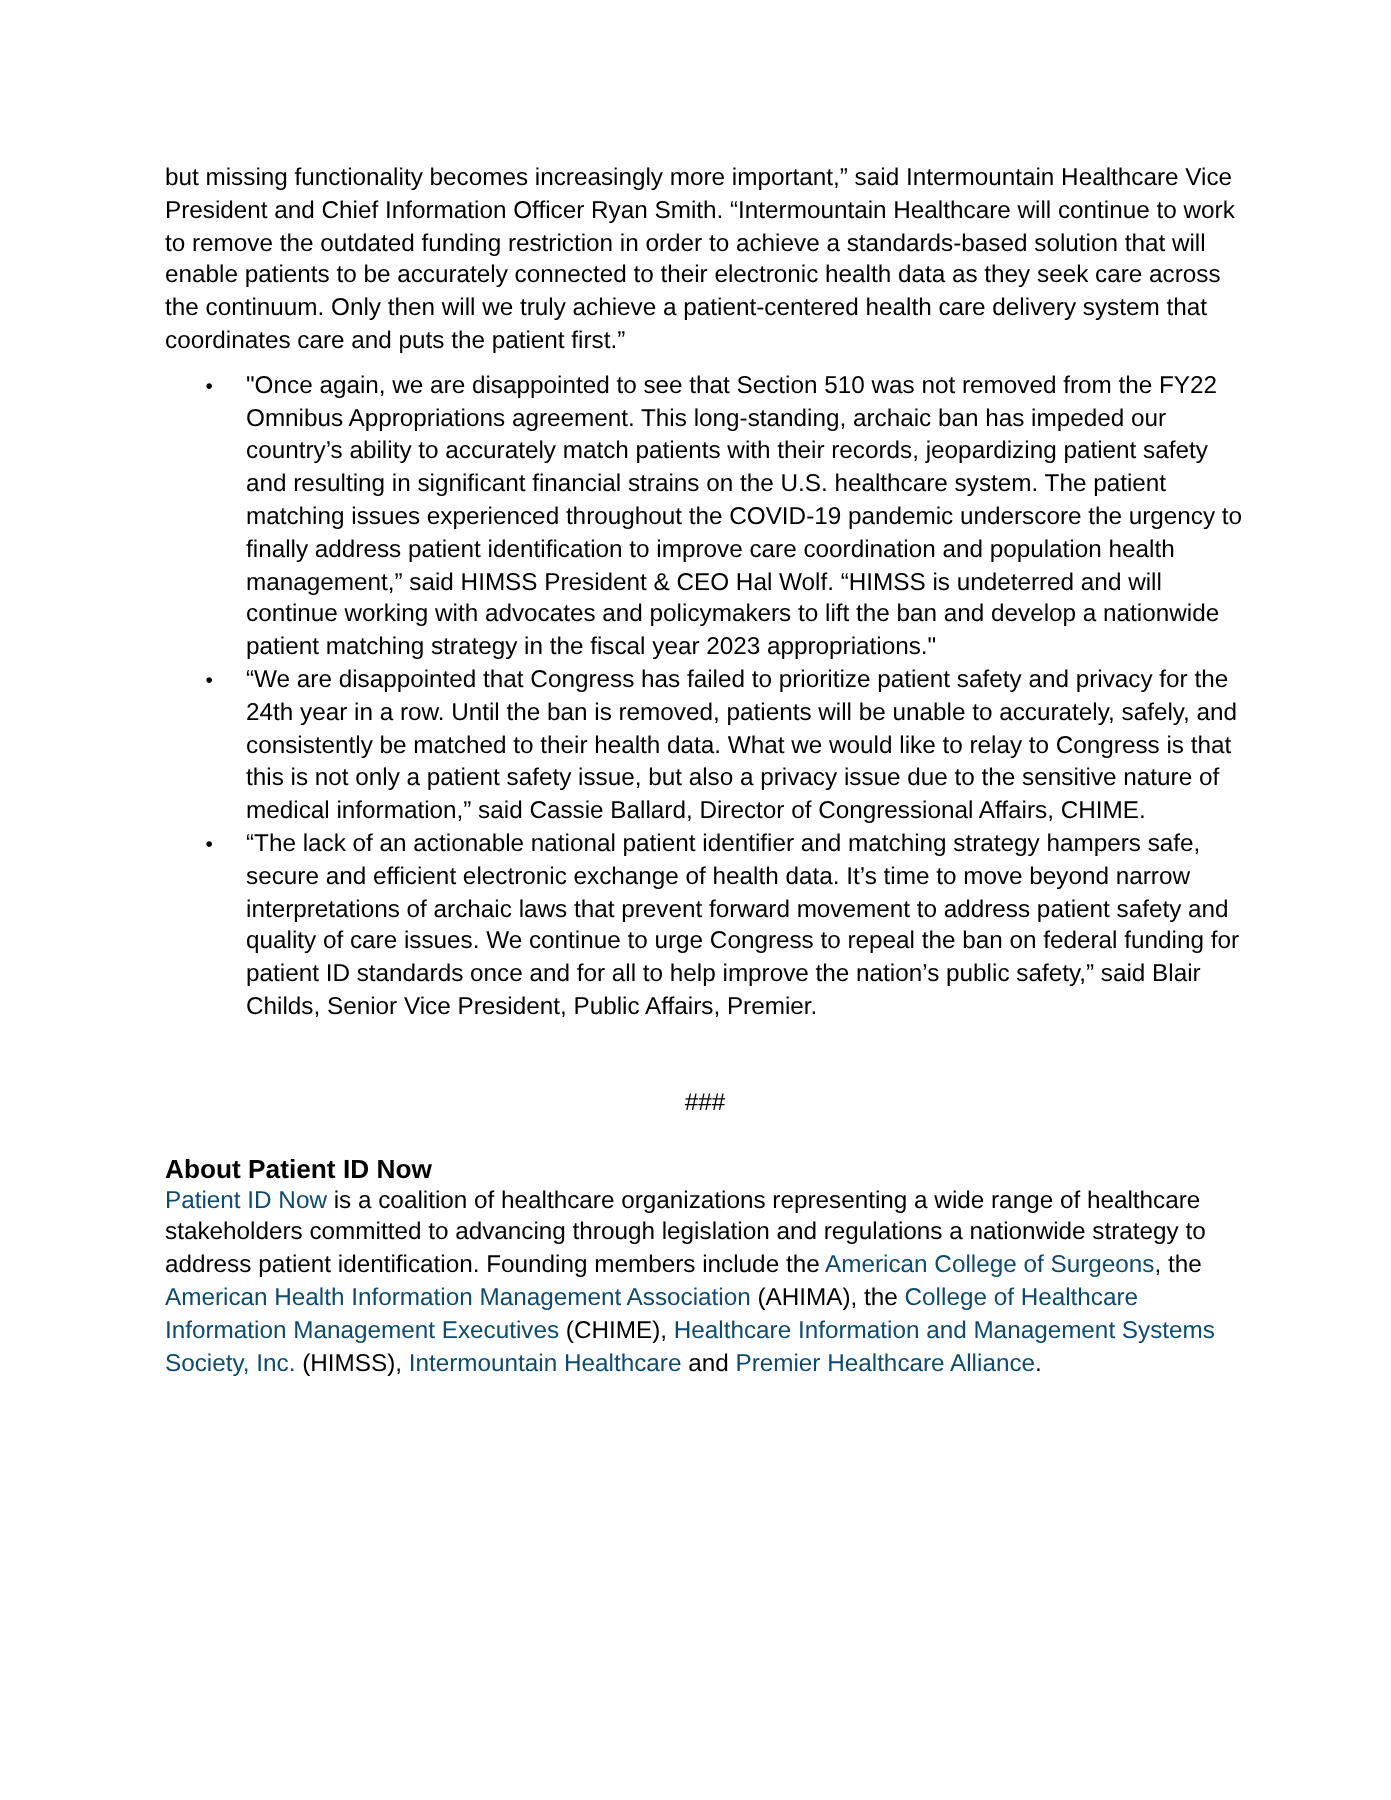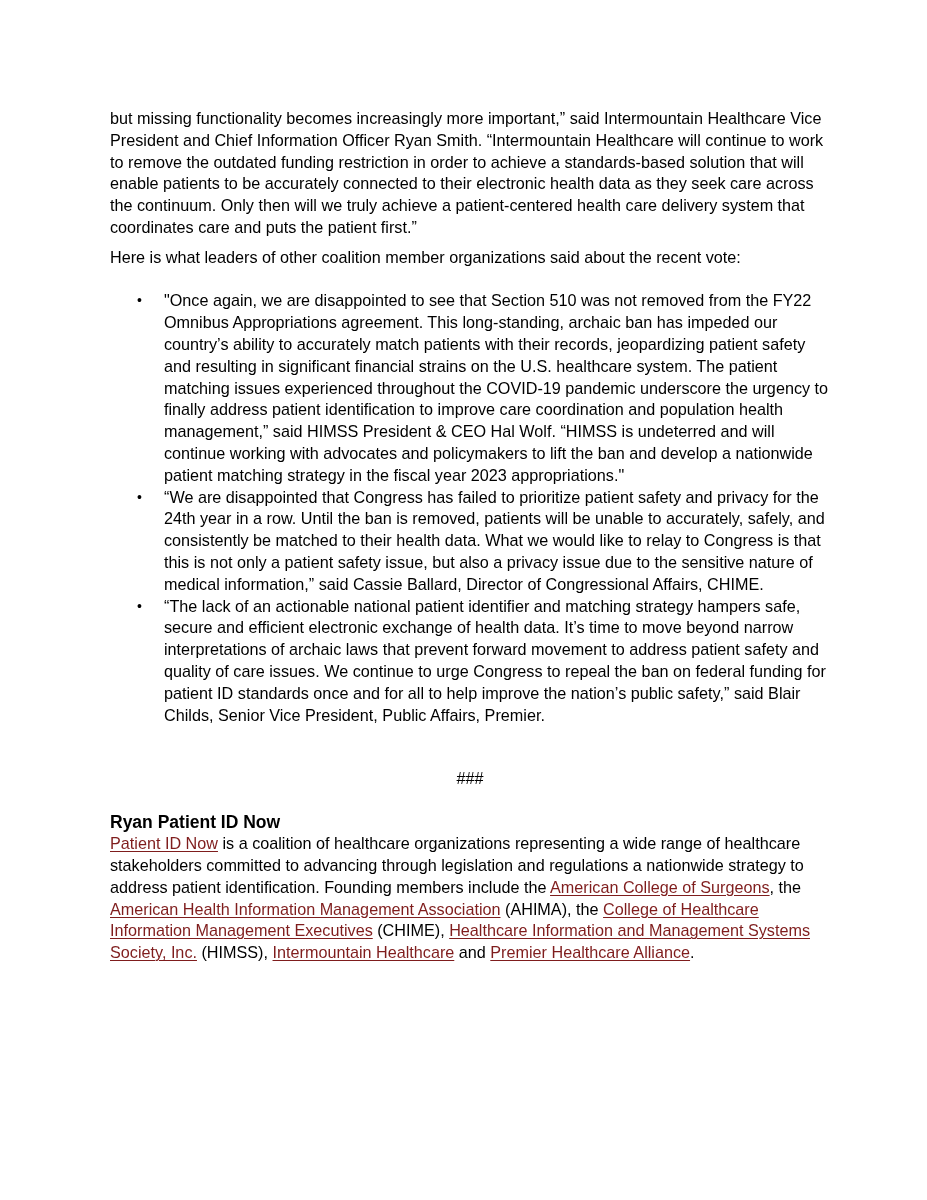--- a/index.html
+++ b/index.html
@@ -53,49 +53,47 @@
       margin-bottom: 21px;
       padding-left: 0;
     }
     .about-heading {
       font-weight: bold;
       font-size: 17.5px;
       line-height: 22px;
       margin: 0;
     }
     a.doc-link {
-      color: #7f1d1d;
-      text-decoration: underline;
+      color: #0c4a6e;
       text-decoration-thickness: 1px;
       text-underline-offset: 2px;
     }
   </style>
 </head>
 <body>
 
 <div class="page">
 
   <p class="para-intro">but missing functionality becomes increasingly more important,” said Intermountain Healthcare Vice President and Chief Information Officer Ryan Smith. “Intermountain Healthcare will continue to work to remove the outdated funding restriction in order to achieve a standards-based solution that will enable patients to be accurately connected to their electronic health data as they seek care across the continuum. Only then will we truly achieve a patient-centered health care delivery system that coordinates care and puts the patient first.”</p>
 
-  <p class="para-lead">Here is what leaders of other coalition member organizations said about the recent vote:</p>
 
   <ul class="quotes">
     <li>
       <span class="bullet">•</span>
       <span>"Once again, we are disappointed to see that Section 510 was not removed from the FY22 Omnibus Appropriations agreement. This long-standing, archaic ban has impeded our country’s ability to accurately match patients with their records, jeopardizing patient safety and resulting in significant financial strains on the U.S. healthcare system. The patient matching issues experienced throughout the COVID-19 pandemic underscore the urgency to finally address patient identification to improve care coordination and population health management,” said HIMSS President &amp; CEO Hal Wolf. “HIMSS is undeterred and will continue working with advocates and policymakers to lift the ban and develop a nationwide patient matching strategy in the fiscal year 2023 appropriations."</span>
     </li>
     <li>
       <span class="bullet">•</span>
       <span>“We are disappointed that Congress has failed to prioritize patient safety and privacy for the 24th year in a row. Until the ban is removed, patients will be unable to accurately, safely, and consistently be matched to their health data. What we would like to relay to Congress is that this is not only a patient safety issue, but also a privacy issue due to the sensitive nature of medical information,” said Cassie Ballard, Director of Congressional Affairs, CHIME.</span>
     </li>
     <li>
       <span class="bullet">•</span>
       <span>“The lack of an actionable national patient identifier and matching strategy hampers safe, secure and efficient electronic exchange of health data. It’s time to move beyond narrow interpretations of archaic laws that prevent forward movement to address patient safety and quality of care issues. We continue to urge Congress to repeal the ban on federal funding for patient ID standards once and for all to help improve the nation’s public safety,” said Blair Childs, Senior Vice President, Public Affairs, Premier.</span>
     </li>
   </ul>
 
   <p class="separator">###</p>
 
-  <h2 class="about-heading">Ryan Patient ID Now</h2>
+  <h2 class="about-heading">About Patient ID Now</h2>
 
   <p><a class="doc-link">Patient ID Now</a><span> is a coalition of healthcare organizations representing a wide range of healthcare stakeholders committed to advancing through legislation and regulations a nationwide strategy to address patient identification. Founding members include the </span><a class="doc-link">American College of Surgeons</a><span>, the </span><a class="doc-link">American Health Information Management Association</a><span> (AHIMA), the </span><a class="doc-link">College of Healthcare Information Management Executives</a><span> (CHIME), </span><a class="doc-link">Healthcare Information and Management Systems Society, Inc.</a><span> (HIMSS), </span><a class="doc-link">Intermountain Healthcare</a><span> and </span><a class="doc-link">Premier Healthcare Alliance</a><span>.</span></p>
 
 </div>
 
 </body></html>

